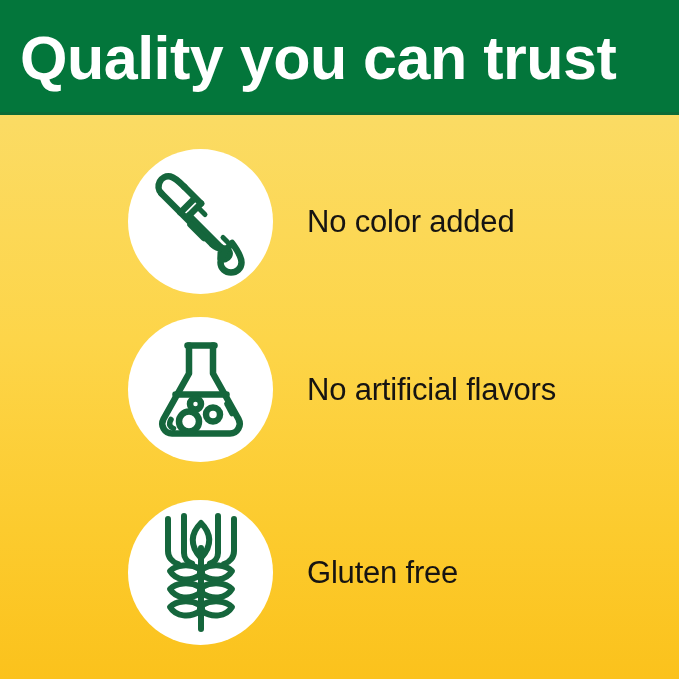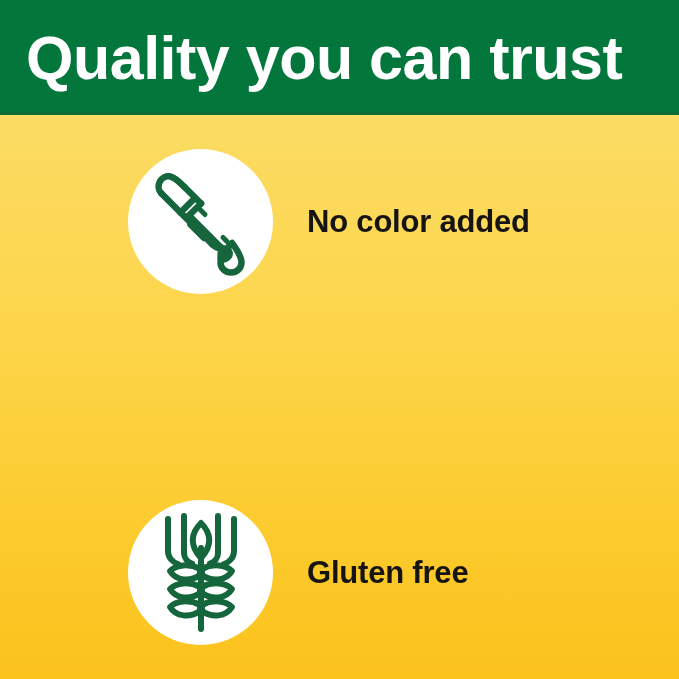--- a/index.html
+++ b/index.html
@@ -29,21 +29,21 @@
   .header-rule {
     position: absolute;
     left: 0;
     top: 112px;
     width: 679px;
     height: 3px;
     background: #0D6B37;
   }
   .header-title {
     position: absolute;
-    left: 26px;
+    left: 20px;
     top: 19px;
     width: 620px;
     height: 78px;
     display: flex;
     align-items: center;
     color: #FFFFFF;
     font-family: "Liberation Sans", sans-serif;
     font-weight: bold;
     font-size: 61px;
     letter-spacing: -0.5px;
@@ -82,21 +82,21 @@
   }
   .feature-label {
     position: absolute;
     left: 307px;
     top: 0;
     height: 145px;
     display: flex;
     align-items: center;
     color: #161412;
     font-family: "Liberation Sans", sans-serif;
-    font-weight: bold;
+    font-weight: normal;
     font-size: 31px;
     letter-spacing: -0.2px;
     white-space: nowrap;
   }
 </style>
 </head>
 <body>
 
 <div class="poster">
 
@@ -125,20 +125,41 @@
           <path d="M63.5 76.5 C66 79 70 81 74.5 80.5 C79 80 82 84 80 88 C78.5 91 74.5 92.5 71.5 90.5 L72 79.5"></path>
           <path d="M74 69.5 L78.5 74" stroke-width="5"></path>
 
           <path d="M83 88 C83 88 71.5 100 71.5 107.5 C71.5 113.5 76.5 117.5 82 117.5 C87.5 117.5 92.5 113.5 92.5 107.5 C92.5 100 83 88 83 88 Z" transform="translate(0,-13)"></path>
         </svg>
       </span>
     </div>
     <div class="feature-label">No color added</div>
   </div>
 
+  <div class="feature-row row-2">
+    <div class="icon-badge">
+      <span>
+        <svg width="100" height="108" viewBox="0 0 100 108" fill="none" stroke="#15663C" stroke-width="6.5" stroke-linecap="round" stroke-linejoin="round">
+
+          <path d="M36.5 9.5 L63.5 9.5"></path>
+          <path d="M38 9.5 L38 37.5 L12.5 83 C9 89.5 13.5 97.5 21 97.5 L79 97.5 C86.5 97.5 91 89.5 87.5 83 L62 37.5 L62 9.5"></path>
+
+          <path d="M24.5 58.5 L75.5 58.5"></path>
+
+          <circle cx="44.5" cy="68" r="5.5"></circle>
+          <circle cx="62" cy="78.5" r="7"></circle>
+          <circle cx="38" cy="85.5" r="10"></circle>
+
+          <path d="M20 83.5 C17 88.5 19.5 91.5 22.5 92.5" stroke-width="5.5"></path>
+          <path d="M76 68 L81 77.5" stroke-width="5.5"></path>
+        </svg>
+      </span>
+    </div>
+    <div class="feature-label">No artificial flavors</div>
+  </div>
 
   <div class="feature-row row-3">
     <div class="icon-badge">
       <span>
         <svg width="84" height="120" viewBox="0 0 84 120" fill="none" stroke="#15663C" stroke-width="6" stroke-linecap="round" stroke-linejoin="round">
 
           <path d="M42 35 L42 116"></path>
 
           <path d="M9 6 L9 38 C9 44 13 49 19 51"></path>
 

